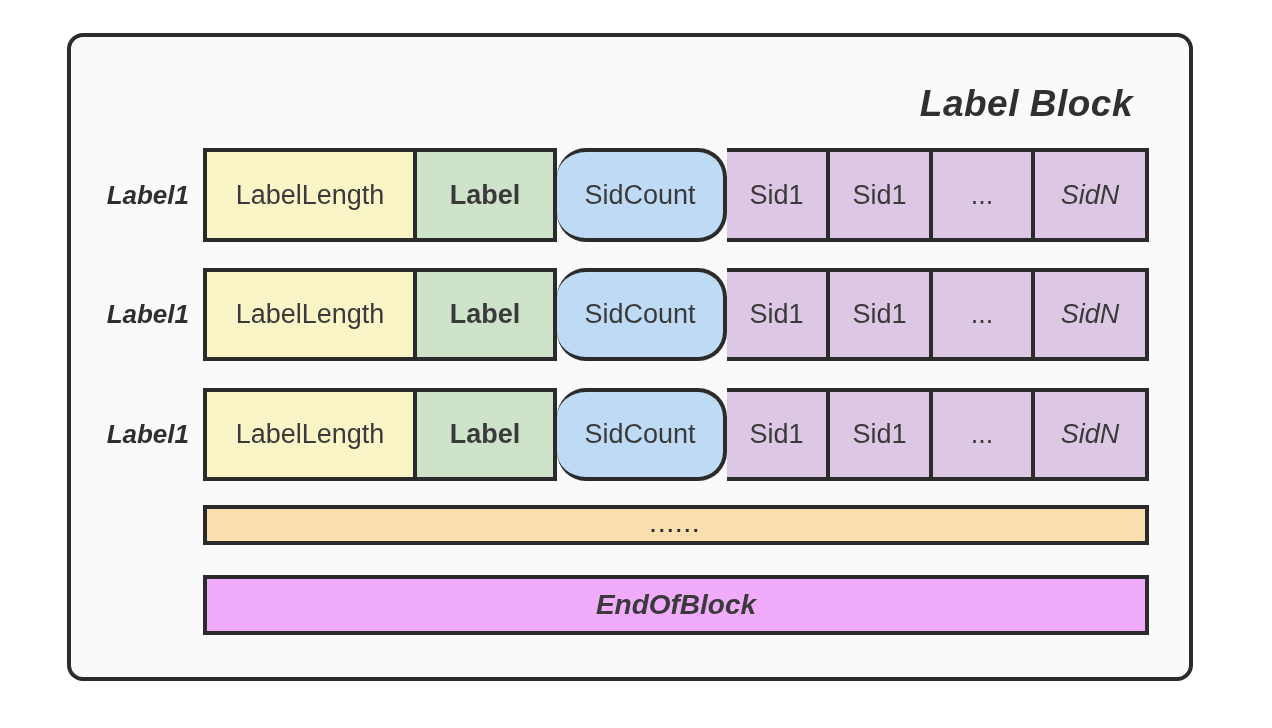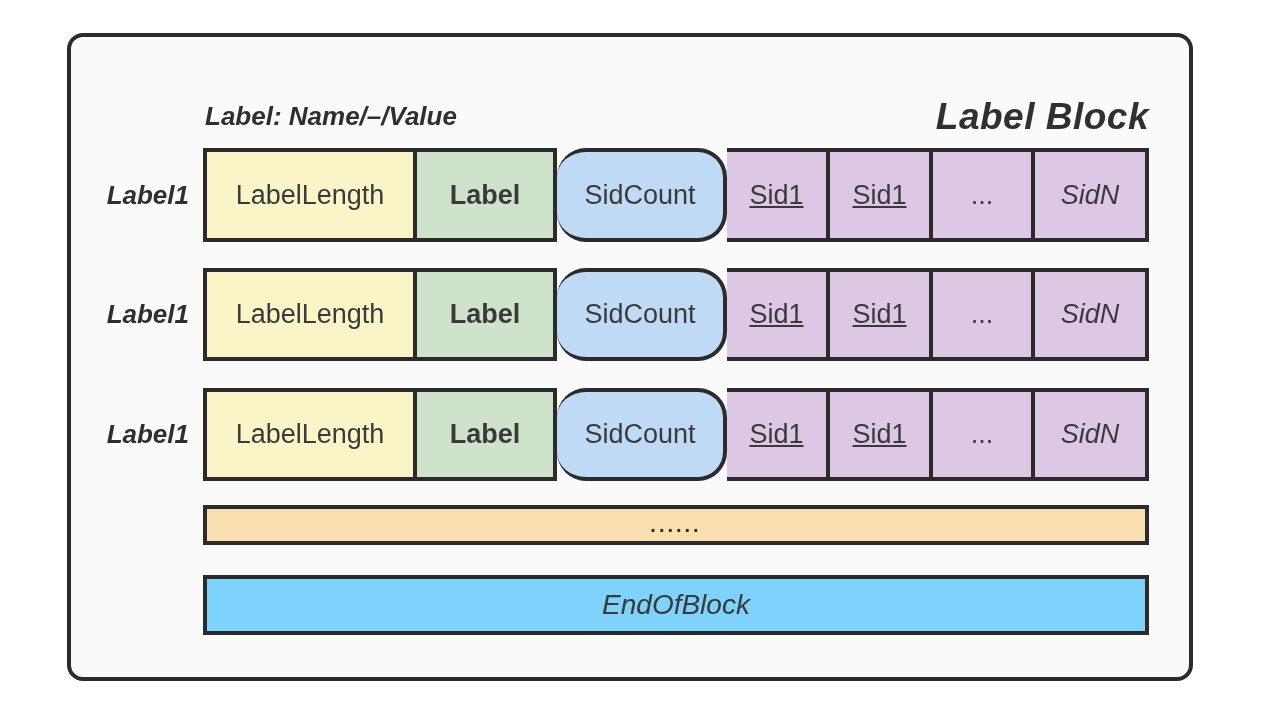--- a/index.html
+++ b/index.html
@@ -23,27 +23,26 @@
     width: 1126px;
     height: 648px;
     box-sizing: border-box;
     border: 4px solid #2b2b2b;
     border-radius: 16px;
     background: #fafafa;
   }
   .block-title {
     position: absolute;
     top: 46px;
-    right: 40px;
+    right: 56px;
     font-size: 37px;
     font-weight: bold;
     font-style: italic;
     color: #303030;
     letter-spacing: 0.5px;
-    margin-top: 13px;
   }
   .caption {
     position: absolute;
     top: 64px;
     left: 134px;
     font-size: 26px;
     font-weight: bold;
     font-style: italic;
     color: #2f2f2f;
   }
@@ -83,21 +82,21 @@
     justify-content: center;
     font-size: 27px;
     color: #3a3a3a;
     white-space: nowrap;
     overflow: hidden;
   }
   .cell:first-child { border-left-width: 4px; }
   .w-len  { flex: 0 0 22.62%; }
   .w-lab  { flex: 0 0 14.80%; font-weight: bold; }
   .w-cnt  { flex: 0 0 17.97%; border-radius: 29px; }
-  .w-sid  { flex: 0 0 10.89%; text-decoration: underline; }
+  .w-sid  { flex: 0 0 10.89%; }
   .w-dots { flex: 0 0 10.78%; }
   .w-sidn { flex: 0 0 12.05%; font-style: italic; }
   .bar {
     position: absolute;
     left: 132px;
     width: 946px;
     box-sizing: border-box;
     border: 4px solid #2b2b2b;
     display: flex;
     align-items: center;
@@ -120,21 +119,20 @@
     color: #3a3a3a;
   }
 </style>
 </head>
 <body>
 
 <div class="canvas">
   <div class="frame">
 
     <div class="block-title">Label Block</div>
-    <div class="caption">Label: Name/–/Value</div>
 
     <div class="lrow r1">
       <div class="row-label">Label1</div>
       <div class="cells">
         <div class="cell w-len" style="background: rgb(250, 245, 199);">LabelLength</div>
         <div class="cell w-lab" style="background: rgb(207, 227, 203);">Label</div>
         <div class="cell w-cnt" style="background: rgb(190, 218, 244);">SidCount</div>
         <div class="cell w-sid" style="background: rgb(220, 199, 229);">Sid1</div>
         <div class="cell w-sid" style="background: rgb(220, 199, 229);">Sid1</div>
         <div class="cell w-dots" style="background: rgb(220, 199, 229);">...</div>
@@ -163,16 +161,16 @@
         <div class="cell w-cnt" style="background: rgb(190, 218, 244);">SidCount</div>
         <div class="cell w-sid" style="background: rgb(220, 199, 229);">Sid1</div>
         <div class="cell w-sid" style="background: rgb(220, 199, 229);">Sid1</div>
         <div class="cell w-dots" style="background: rgb(220, 199, 229);">...</div>
         <div class="cell w-sidn" style="background: rgb(220, 199, 229);">SidN</div>
       </div>
     </div>
 
     <div class="bar ellipsis" style="background: rgb(249, 222, 174);">......</div>
 
-    <div class="bar endofblock" style="background: #7dd3fc;">EndOfBlock</div>
+    <div class="bar endofblock" style="background: #f0abfc; font-weight: bold;">EndOfBlock</div>
 
   </div>
 </div>
 
 </body></html>

